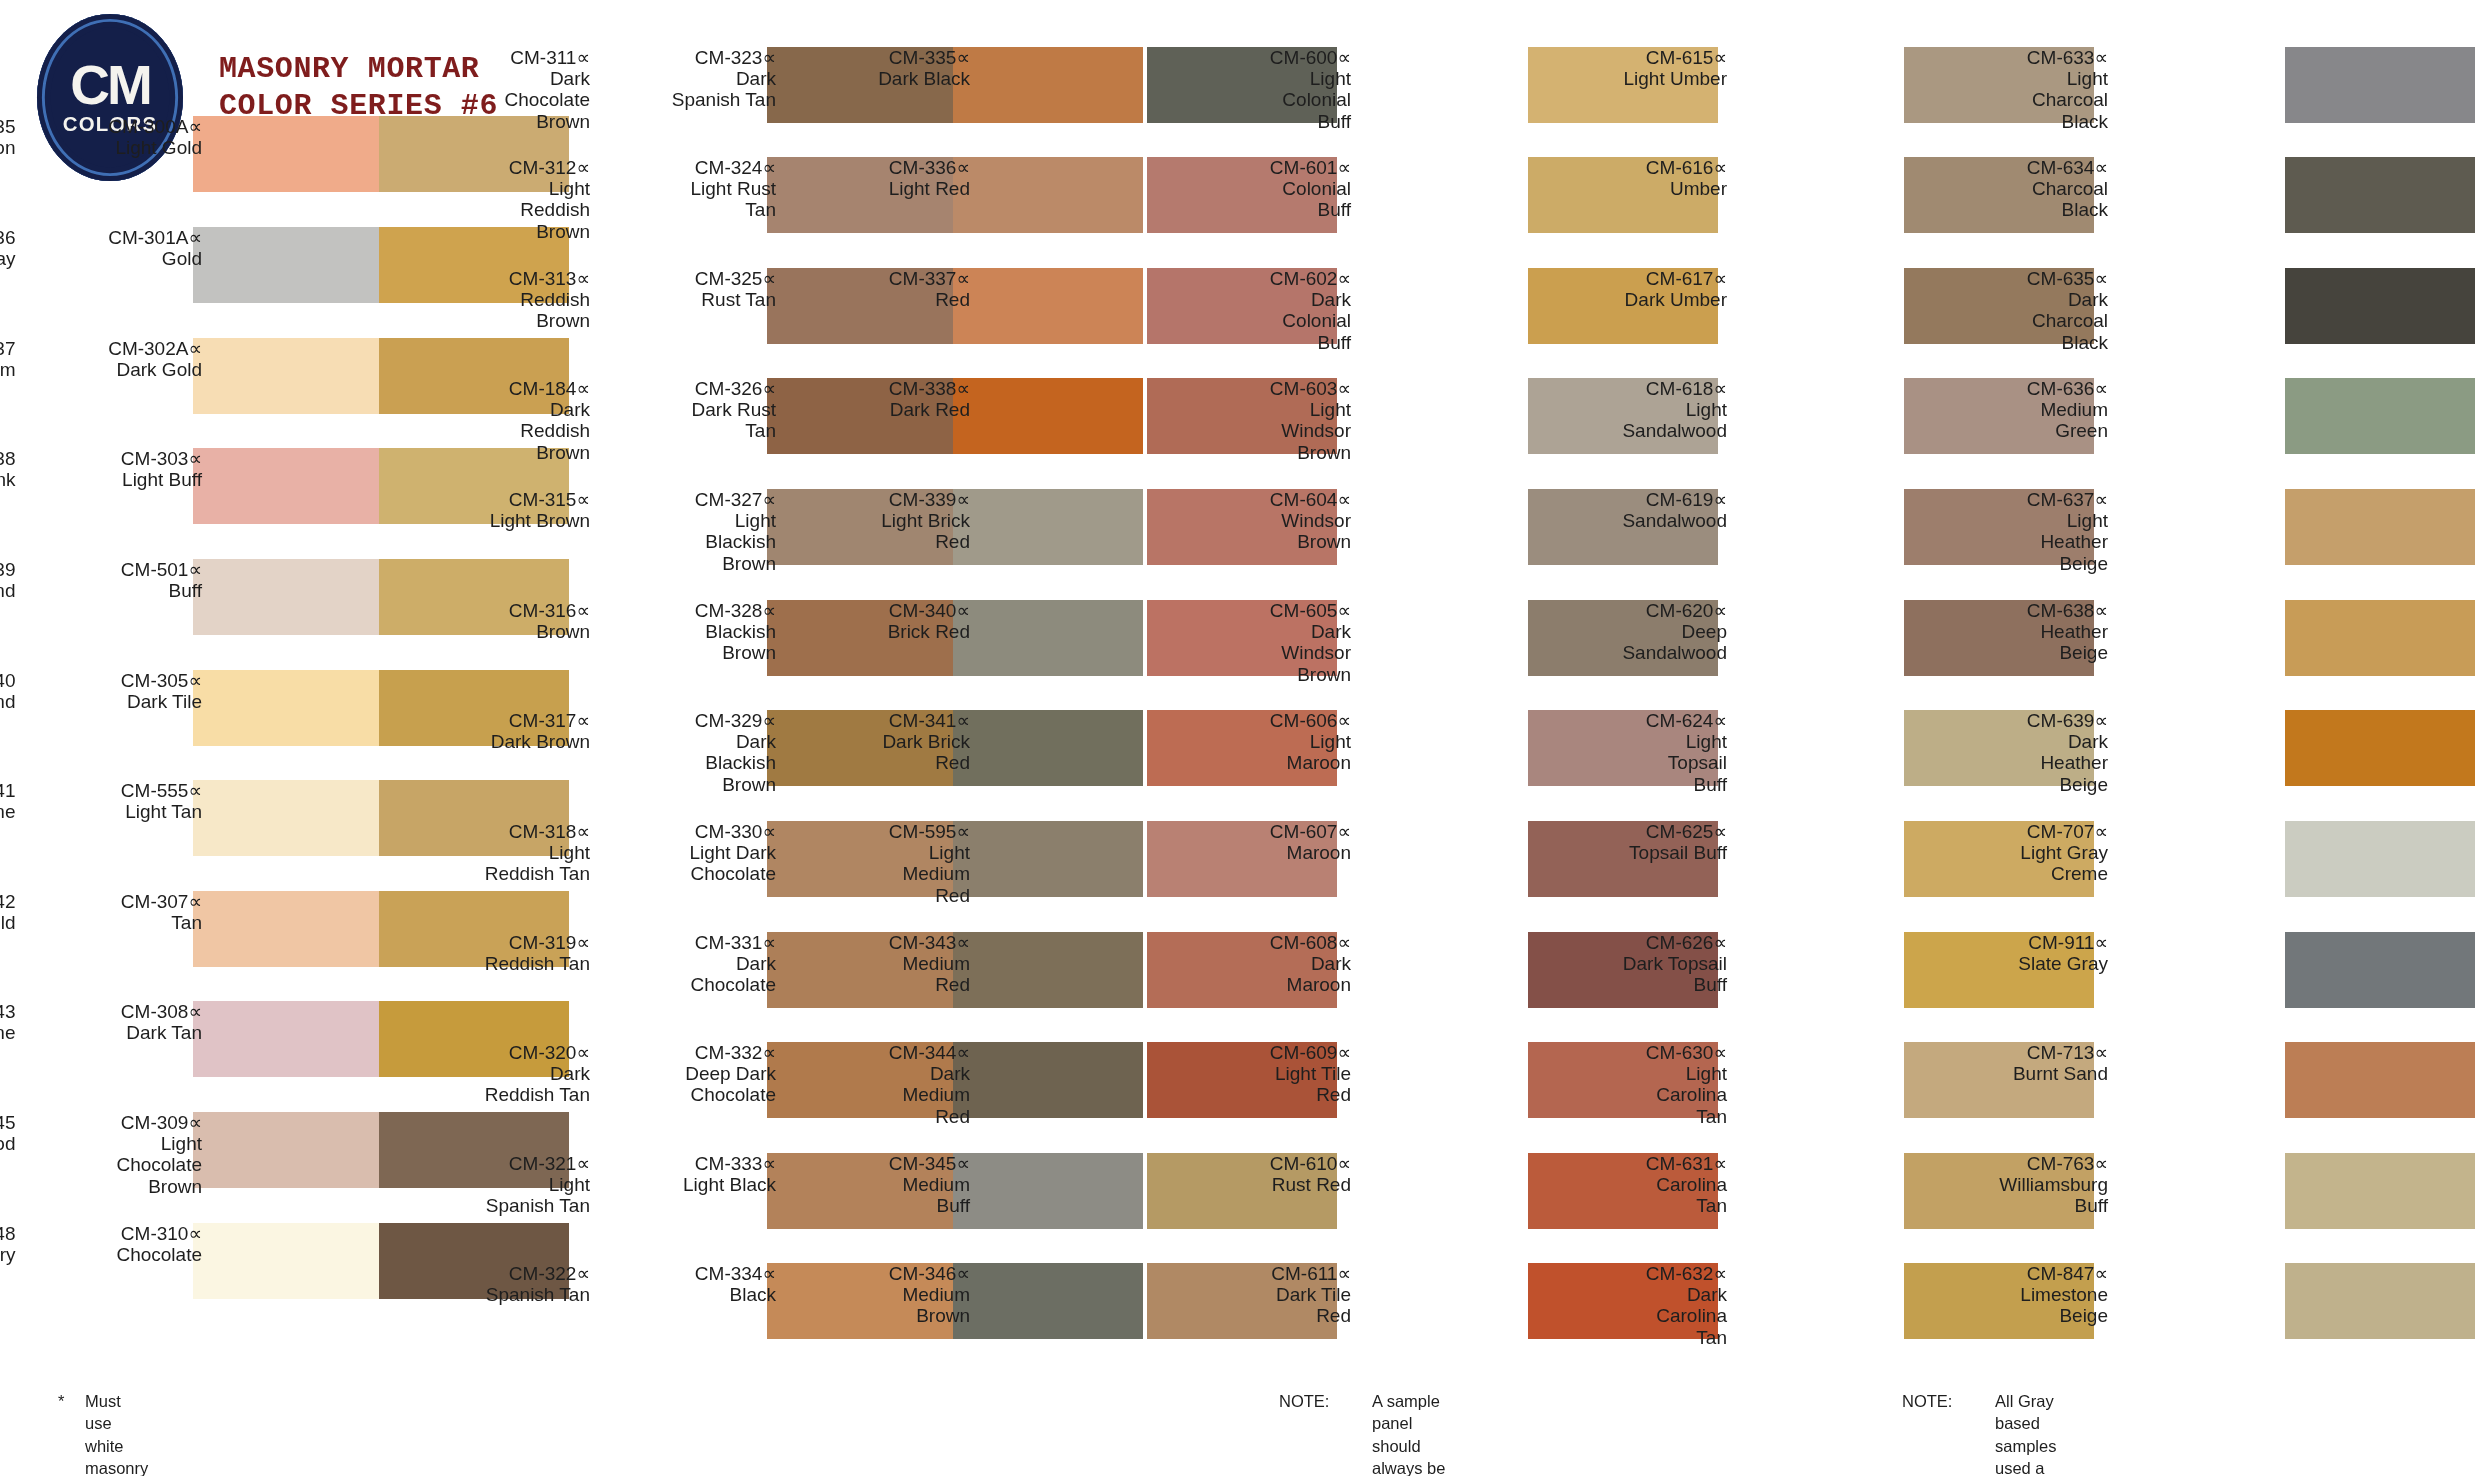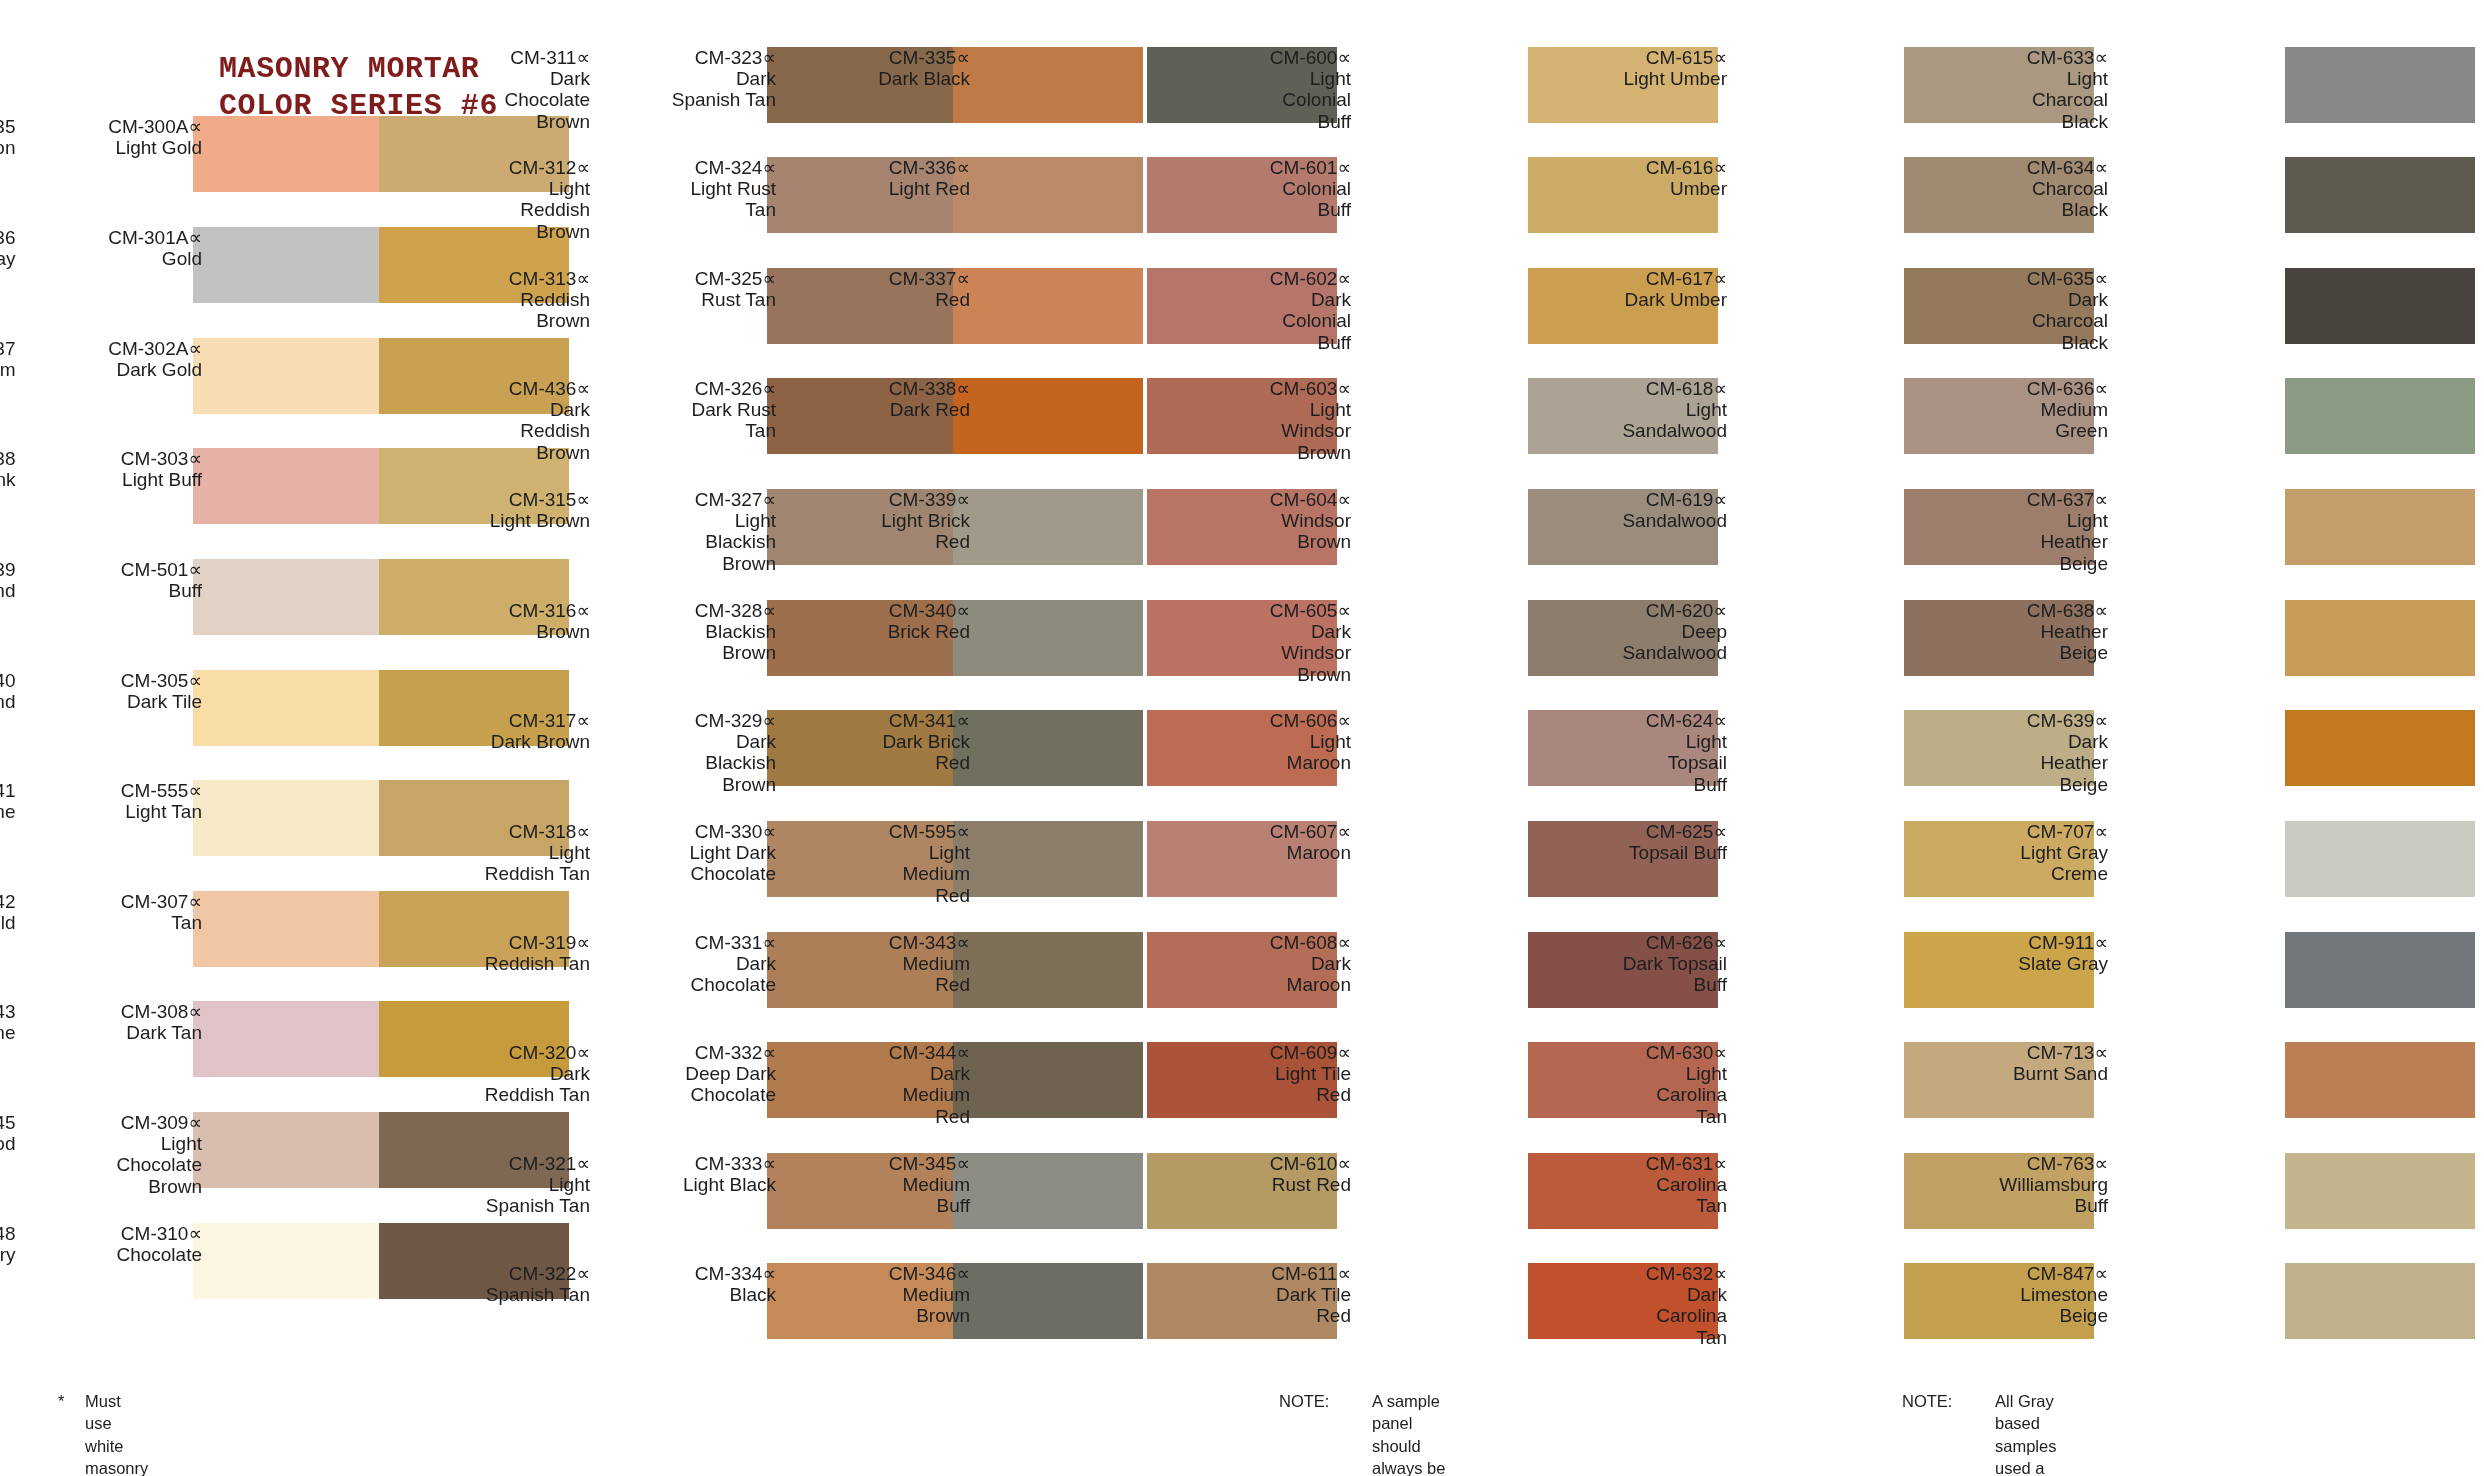--- a/index.html
+++ b/index.html
@@ -107,20 +107,24 @@
     left: 93px; top: 0;
     white-space: pre-line;
   }
   #footnote-star .mark { width: 19.4px; }
   #footnote-star .body { left: 27px; }
 </style>
 </head>
 <body>
 
 <div id="header">
+  <div id="logo">
+    <span class="cm">CM</span>
+    <span class="colors">COLORS</span>
+  </div>
   <div id="title-block">
     <div>MASONRY MORTAR</div>
     <div>COLOR SERIES #6</div>
   </div>
 </div>
 
 <div id="grid">
     <div class="entry" style="left: 15.5px; top: 116px;">
       <div class="label">
         <span class="code">*W-335</span>
@@ -298,21 +302,21 @@
     <div class="entry" style="left: 590px; top: 268px;">
       <div class="label">
         <span class="code">CM-313∝</span>
         <span class="nm">Reddish</span>
         <span class="nm">Brown</span>
       </div>
       <div class="swatch" title="CM-313∝ Reddish Brown" style="background: rgb(153, 116, 92);"></div>
     </div>
     <div class="entry" style="left: 590px; top: 378px;">
       <div class="label">
-        <span class="code">CM-436∝</span>
+        <span class="code">CM-184∝</span>
         <span class="nm">Dark</span>
         <span class="nm">Reddish</span>
         <span class="nm">Brown</span>
       </div>
       <div class="swatch" title="CM-314∝ Dark Reddish Brown" style="background: rgb(142, 99, 69);"></div>
     </div>
     <div class="entry" style="left: 590px; top: 489px;">
       <div class="label">
         <span class="code">CM-315∝</span>
         <span class="nm">Light Brown</span>

